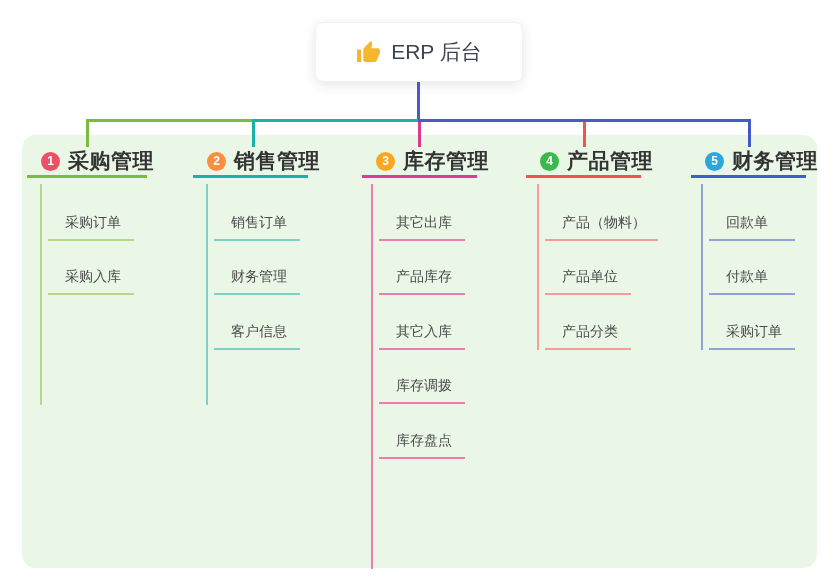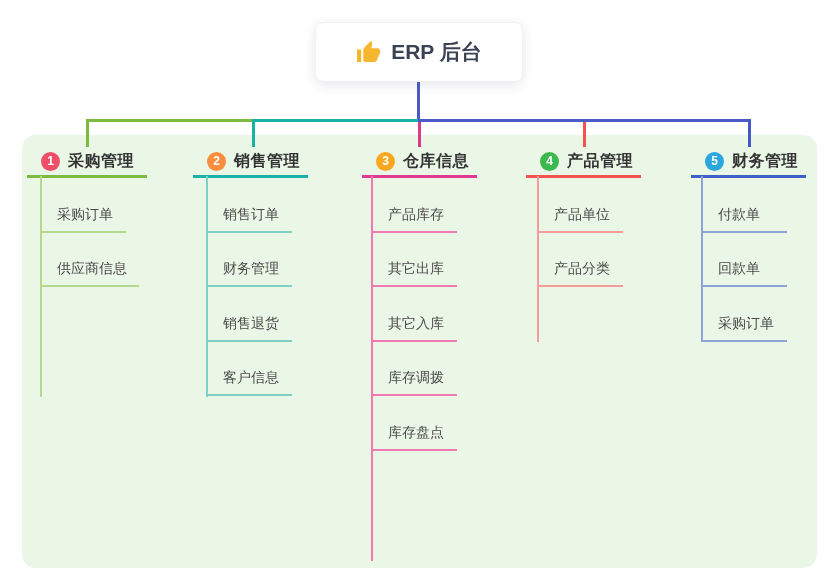--- a/index.html
+++ b/index.html
@@ -7,53 +7,53 @@
   .canvas { position:relative; width:839px; height:588px; background:#ffffff; overflow:hidden; }
 
   .panel { position:absolute; left:22px; top:135px; width:795px; height:433px;
            background:#eaf6e6; border-radius:14px; }
 
   
   .root-card { position:absolute; left:315px; top:22px; width:208px; height:60px;
                background:#ffffff; border:1px solid #f1f1f1; border-radius:8px;
                box-shadow:0 3px 12px rgba(50,60,80,.12);
                display:flex; align-items:center; justify-content:center; gap:10px;
-               font-size:21px; font-weight:700; color:#3a4254; z-index:5; }
+               font-size:21px; font-weight:400; color:#3a4254; z-index:5; }
   .root-card svg { width:25px; height:25px; }
 
   
   .line { position:absolute; }
   .ln-root-v   { left:417px; top:82px;  width:3px;  height:38px; background:#4a5bc8; }
   .ln-h-green  { left:86px;  top:119px; width:168px; height:3px; background:#7cba40; }
   .ln-h-teal   { left:252px; top:119px; width:168px; height:3px; background:#1ab1a6; }
   .ln-h-blue   { left:418px; top:119px; width:333px; height:3px; background:#4a5bc8; }
   .dp-green    { left:86px;  top:119px; width:3px; height:28px; background:#7cba40; }
   .dp-teal     { left:252px; top:119px; width:3px; height:28px; background:#1ab1a6; }
   .dp-magenta  { left:418px; top:122px; width:3px; height:25px; background:#d93a8c; }
   .dp-red      { left:583px; top:122px; width:3px; height:25px; background:#f2534e; }
   .dp-blue     { left:748px; top:119px; width:3px; height:28px; background:#4558c8; }
 
   
   .bhead { position:absolute; top:147px; height:31px; display:flex; align-items:center;
            padding-left:14px; border-bottom:3px solid; z-index:2; }
   .badge { width:19px; height:19px; border-radius:50%; color:#fff; font-size:12px;
            font-weight:700; display:flex; align-items:center; justify-content:center;
            margin-right:8px; flex:0 0 auto; }
-  .blabel { font-size:16px; font-weight:600; color:#333; white-space:nowrap; letter-spacing:.5px; }
+  .blabel { font-size:21px; font-weight:600; color:#333; white-space:nowrap; letter-spacing:.5px; }
 
   .bh1 { left:27px;  width:120px; border-color:#7cba40; }
   .bh2 { left:193px; width:115px; border-color:#1ab1a6; }
   .bh3 { left:362px; width:115px; border-color:#e13a90; }
   .bh4 { left:526px; width:115px; border-color:#f2534e; }
   .bh5 { left:691px; width:115px; border-color:#3e5fc7; }
   .bg1 { background:#ee4f68; } .bg2 { background:#fb8e3e; } .bg3 { background:#f9a71f; }
   .bg4 { background:#3cb94e; } .bg5 { background:#2aa7dd; }
 
   
-  .bcol { position:absolute; top:178px; z-index:2; }
+  .bcol { position:absolute; top:186px; z-index:2;padding-left:8px; }
   .bc1 { left:40px; }  .bc2 { left:206px; } .bc3 { left:371px; }
   .bc4 { left:537px; } .bc5 { left:701px; }
   .vline { position:absolute; left:0; top:-2px; width:2px; }
   .bc1 .vline { height:221px; background:#b5d98c; }
   .bc2 .vline { height:221px; background:#7ed1c7; }
   .bc3 .vline { height:385px; background:#f17ab4; }
   .bc4 .vline { height:166px; background:#f49d9a; }
   .bc5 .vline { height:166px; background:#8fa3d9; }
   .child { height:54.6px; display:flex; align-items:flex-end;
            padding:0 12px 7px 17px; width:max-content; min-width:86px;
@@ -91,60 +91,60 @@
   <div class="bhead bh1">
     <span class="badge bg1">1</span>
     <span class="blabel">采购管理</span>
   </div>
   <div class="bhead bh2">
     <span class="badge bg2">2</span>
     <span class="blabel">销售管理</span>
   </div>
   <div class="bhead bh3">
     <span class="badge bg3">3</span>
-    <span class="blabel">仓库信息</span>
+    <span class="blabel">库存管理</span>
   </div>
   <div class="bhead bh4">
     <span class="badge bg4">4</span>
     <span class="blabel">产品管理</span>
   </div>
   <div class="bhead bh5">
     <span class="badge bg5">5</span>
     <span class="blabel">财务管理</span>
   </div>
 
   <div class="bcol bc1">
     <div class="vline"></div>
     <div class="child">采购订单</div>
-    <div class="child">供应商信息</div>
+    <div class="child">采购入库</div>
   </div>
 
   <div class="bcol bc2">
     <div class="vline"></div>
     <div class="child">销售订单</div>
     <div class="child">财务管理</div>
-    <div class="child">销售退货</div>
     <div class="child">客户信息</div>
   </div>
 
   <div class="bcol bc3">
     <div class="vline"></div>
+    <div class="child">其它出库</div>
     <div class="child">产品库存</div>
-    <div class="child">其它出库</div>
     <div class="child">其它入库</div>
     <div class="child">库存调拨</div>
     <div class="child">库存盘点</div>
   </div>
 
   <div class="bcol bc4">
     <div class="vline"></div>
+    <div class="child">产品（物料）</div>
     <div class="child">产品单位</div>
     <div class="child">产品分类</div>
   </div>
 
   <div class="bcol bc5">
     <div class="vline"></div>
+    <div class="child">回款单</div>
     <div class="child">付款单</div>
-    <div class="child">回款单</div>
     <div class="child">采购订单</div>
   </div>
 
 </div>
 
 </body></html>

